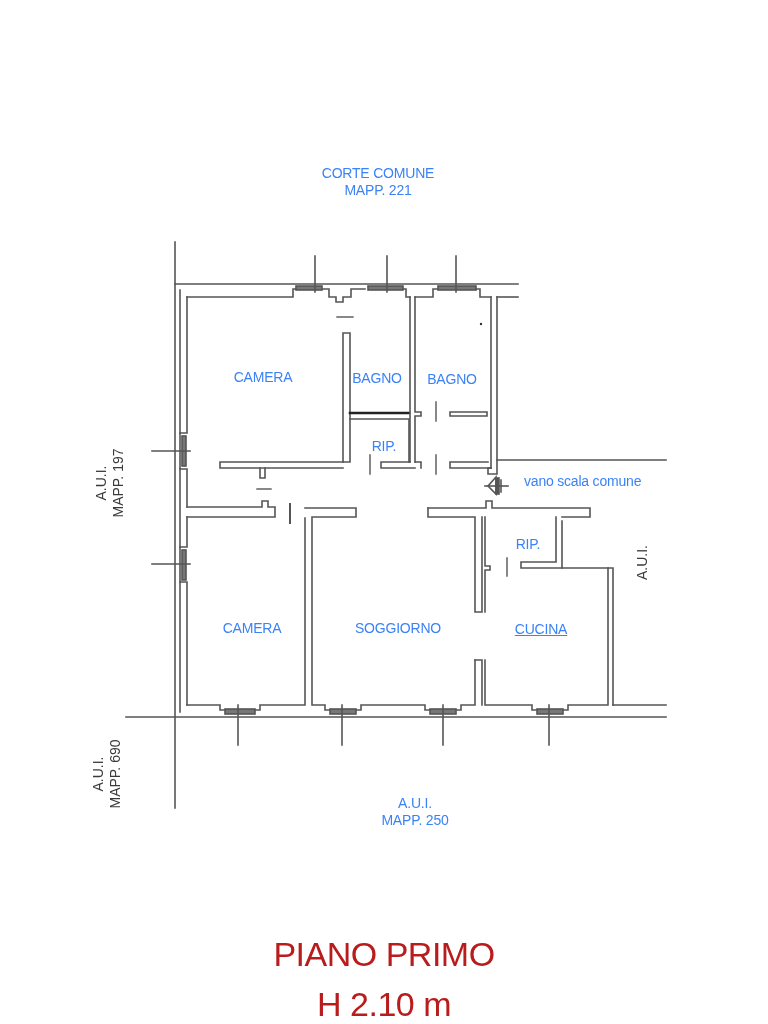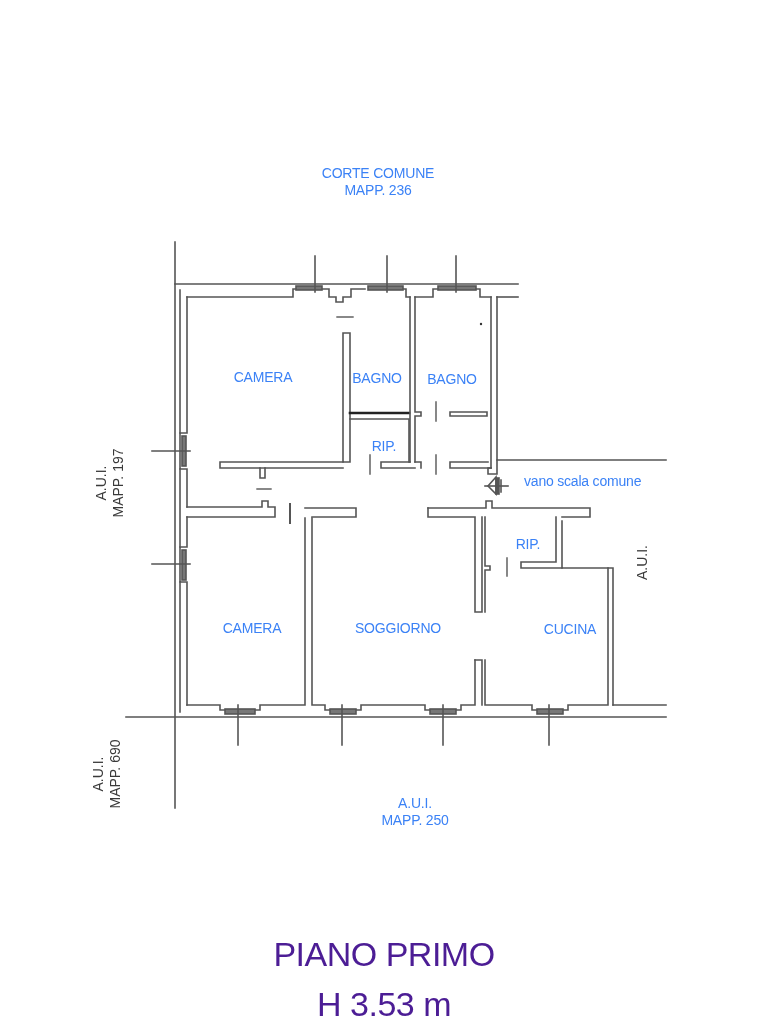--- a/index.html
+++ b/index.html
@@ -2,21 +2,21 @@
 <html><head>
 <meta charset="utf-8">
 <style>
   html, body { margin: 0; padding: 0; background: #ffffff; }
   body { width: 768px; height: 1024px; position: relative; overflow: hidden; font-family: "Liberation Sans", sans-serif; }
   #plan { position: absolute; left: 0; top: 0; width: 768px; height: 1024px; }
   .lbl { position: absolute; color: #3b82f6; font-size: 14px; line-height: 17px; white-space: nowrap; letter-spacing: -0.2px; }
   .ctr { text-align: center; transform: translateX(-50%); }
   .stack { display: flex; flex-direction: column; align-items: center; }
   .rot { position: absolute; transform-origin: center center; transform: rotate(-90deg); color: #3a3a3a; font-size: 14px; line-height: 17px; white-space: nowrap; text-align: center; }
-  .title { position: absolute; left: 50%; transform: translateX(-50%); color: #4c1d95; font-size: 34px; white-space: nowrap; letter-spacing: -0.5px; }
+  .title { position: absolute; left: 50%; transform: translateX(-50%); color: #b91c1c; font-size: 34px; white-space: nowrap; letter-spacing: -0.5px; }
 </style>
 </head>
 <body>
 
 <svg id="plan" viewBox="0 0 768 1024" xmlns="http://www.w3.org/2000/svg">
   <g fill="none" stroke="#555" stroke-width="1.6" stroke-linecap="square">
 
     <g>
       <line x1="175" y1="242" x2="175" y2="808"></line>
       <line x1="175" y1="284" x2="518" y2="284"></line>
@@ -126,21 +126,21 @@
       <line x1="485" y1="486" x2="508" y2="486"></line>
       <line x1="501" y1="480" x2="501" y2="492"></line>
     </g>
 
     <circle cx="481" cy="324" r="1.2" fill="#333" stroke="none"></circle>
   </g>
 </svg>
 
 <div class="lbl ctr stack" style="left:378px; top:165px;">
   <span>CORTE COMUNE</span>
-  <span>MAPP. 236</span>
+  <span>MAPP. 221</span>
 </div>
 
 <div class="rot stack" style="left:55px; top:466px; width:110px;">
   <span>A.U.I.</span>
   <span>MAPP. 197</span>
 </div>
 
 <div class="rot stack" style="left:52px; top:757px; width:110px;">
   <span>A.U.I.</span>
   <span>MAPP. 690</span>
@@ -159,16 +159,16 @@
   <span>vano scala comune</span>
 </div>
 
 <div class="lbl ctr" style="left:263px; top:369px;">CAMERA</div>
 <div class="lbl ctr" style="left:377px; top:370px;">BAGNO</div>
 <div class="lbl ctr" style="left:452px; top:371px;">BAGNO</div>
 <div class="lbl ctr" style="left:384px; top:438px;">RIP.</div>
 <div class="lbl ctr" style="left:252px; top:620px;">CAMERA</div>
 <div class="lbl ctr" style="left:398px; top:620px;">SOGGIORNO</div>
 <div class="lbl ctr" style="left:528px; top:536px;">RIP.</div>
-<div class="lbl ctr" style="left:570px; top:621px;">CUCINA</div>
+<div class="lbl ctr" style="left:541px; top:621px;text-decoration:underline;">CUCINA</div>
 
 <div class="title" style="top:935px;">PIANO PRIMO</div>
-<div class="title" style="top:985px;">H 3.53 m</div>
+<div class="title" style="top:985px;">H 2.10 m</div>
 
 </body></html>

